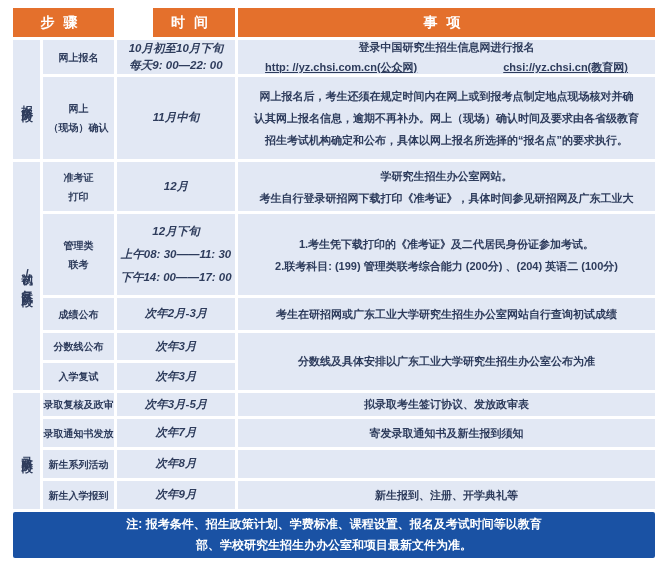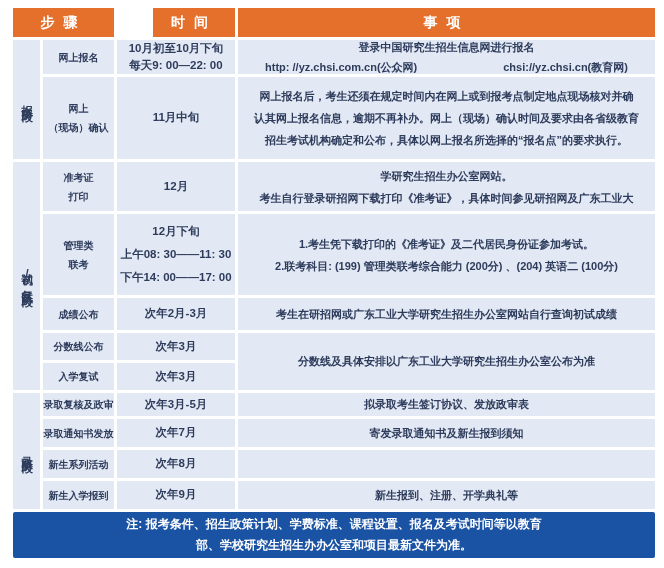--- a/index.html
+++ b/index.html
@@ -36,25 +36,25 @@
   .hdr-items{ grid-column:4; grid-row:1; }
   .phase {
     grid-column:1;
     writing-mode:vertical-lr; text-orientation:upright;
     font-weight:700; font-size:11.5px; letter-spacing:2px;
   }
   .phase-1 { grid-row:2/4; }
   .phase-2 { grid-row:4/9; }
   .phase-3 { grid-row:9/13; }
   .step { grid-column:2; font-weight:700; font-size:10px; line-height:1.9; }
-  .time { grid-column:3; font-weight:700; font-size:11.5px; }
+  .time { grid-column:3; font-weight:700; font-size:11.5px;font-style:italic; }
   .items{ grid-column:4; }
   .ml { line-height:2.0; }
   .merged-67 { grid-row:7/9; }
-  .url-line { display:flex; justify-content:center; gap:86px; width:100%; margin-top:4px; }
+  .url-line { display:flex; justify-content:center; gap:86px; width:100%; margin-top:4px;text-decoration:underline; }
   .note {
     width:642px; height:46px; margin:3px 0 0 13px;
     background:var(--footer-bg,#1A52A4);
     color:#fff; font-size:12px; font-weight:700;
     display:flex; flex-direction:column; align-items:center; justify-content:center;
     text-align:center; line-height:1.78; border-radius:2px;
   }
   .r { display:contents; }
 </style>
 </head>

